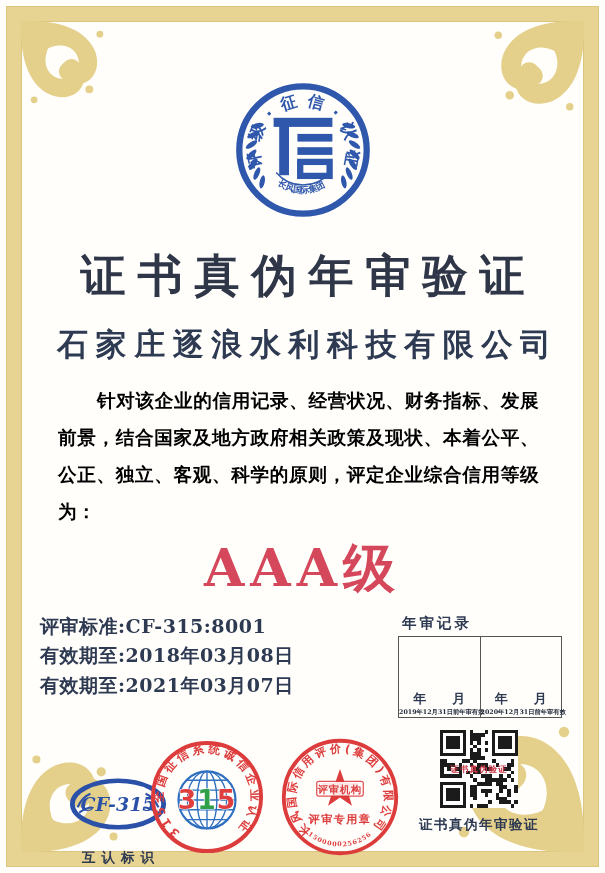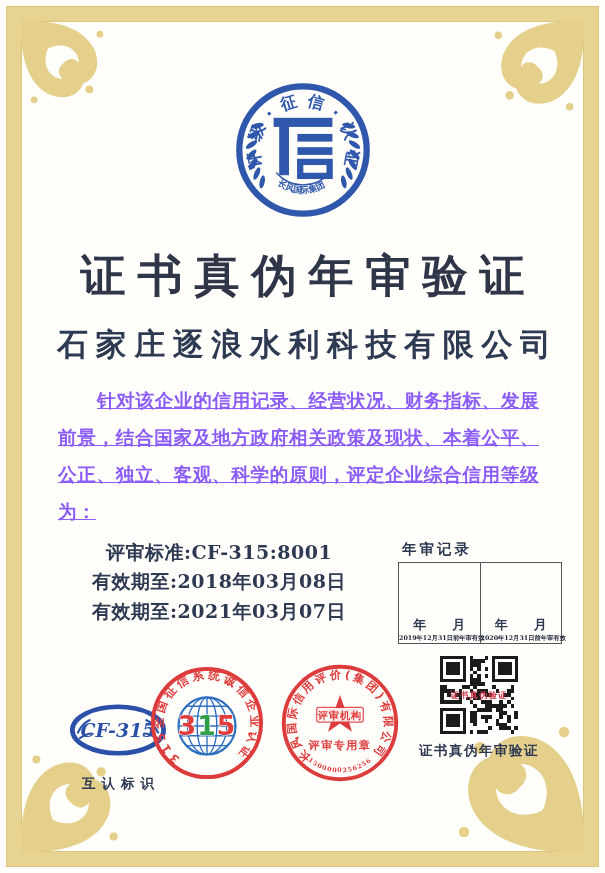--- a/index.html
+++ b/index.html
@@ -16,27 +16,27 @@
 
   .logo-wrap{width:140px;height:140px;margin:58px auto 0 auto;}
 
   .cert-title{margin:30px 0 0 0;text-align:center;font-size:45px;font-weight:bold;
               color:#2E3647;letter-spacing:12px;text-indent:12px;line-height:1.15;}
   .credit-line{margin-top:8px;text-align:right;padding-right:22px;font-size:20px;
                font-weight:bold;color:#2E3A52;letter-spacing:1px;}
   .company{margin:22px 32px 0 35px;font-family:Liberation Serif, serif;
            font-size:31px;font-weight:bold;color:#2E3A52;
            text-align:justify;text-align-last:justify;}
-  .body-par{margin:16px 44px 0 36px;font-size:18.6px;font-weight:600;color:#8b5cf6;
-            line-height:37px;text-align:justify;text-indent:2.1em;letter-spacing:0.3px;text-decoration:underline;}
+  .body-par{margin:16px 44px 0 36px;font-size:18.6px;font-weight:600;color:#000000;
+            line-height:37px;text-align:justify;text-indent:2.1em;letter-spacing:0.3px;}
   .rating{margin-top:4px;text-align:center;font-size:52px;font-weight:bold;
           color:#D5485C;letter-spacing:6px;}
 
   .info-row{display:flex;margin-top:8px;}
-  .details{margin-left:18px;flex:1;text-align:center;}
+  .details{margin-left:18px;flex:1;}
   .detail-line{font-size:19px;font-weight:bold;color:#2E3A52;line-height:29.5px;letter-spacing:0.5px;}
   .annual{width:164px;margin-right:21px;}
   .annual-title{font-size:14.5px;font-weight:bold;color:#2E3A52;letter-spacing:3px;margin:2px 0 3px 4px;}
   .annual-box{display:flex;height:80px;border:1px solid #555;}
   .annual-cell{flex:1;position:relative;display:flex;flex-direction:column;
                justify-content:flex-end;align-items:center;}
   .annual-cell + .annual-cell{border-left:1px solid #555;}
   .ym{display:flex;gap:26px;font-size:13px;font-weight:bold;color:#2E3A52;margin-bottom:9px;}
   .annual-note{position:absolute;bottom:0px;width:100%;text-align:center;
                font-size:6.3px;font-weight:bold;color:#222b3c;white-space:nowrap;}
@@ -128,20 +128,21 @@
       </svg>
     </div>
 
     <h1 class="cert-title">证书真伪年审验证</h1>
 
 
     <div class="company">石家庄逐浪水利科技有限公司</div>
 
     <p class="body-par">针对该企业的信用记录、经营状况、财务指标、发展前景，结合国家及地方政府相关政策及现状、本着公平、公正、独立、客观、科学的原则，评定企业综合信用等级为：</p>
 
+    <div class="rating">AAA级</div>
 
     <div class="info-row">
       <div class="details">
         <div class="detail-line">评审标准:CF-315:8001</div>
         <div class="detail-line">有效期至:2018年03月08日</div>
         <div class="detail-line">有效期至:2021年03月07日</div>
       </div>
       <div class="annual">
         <div class="annual-title">年审记录</div>
         <div class="annual-box">

